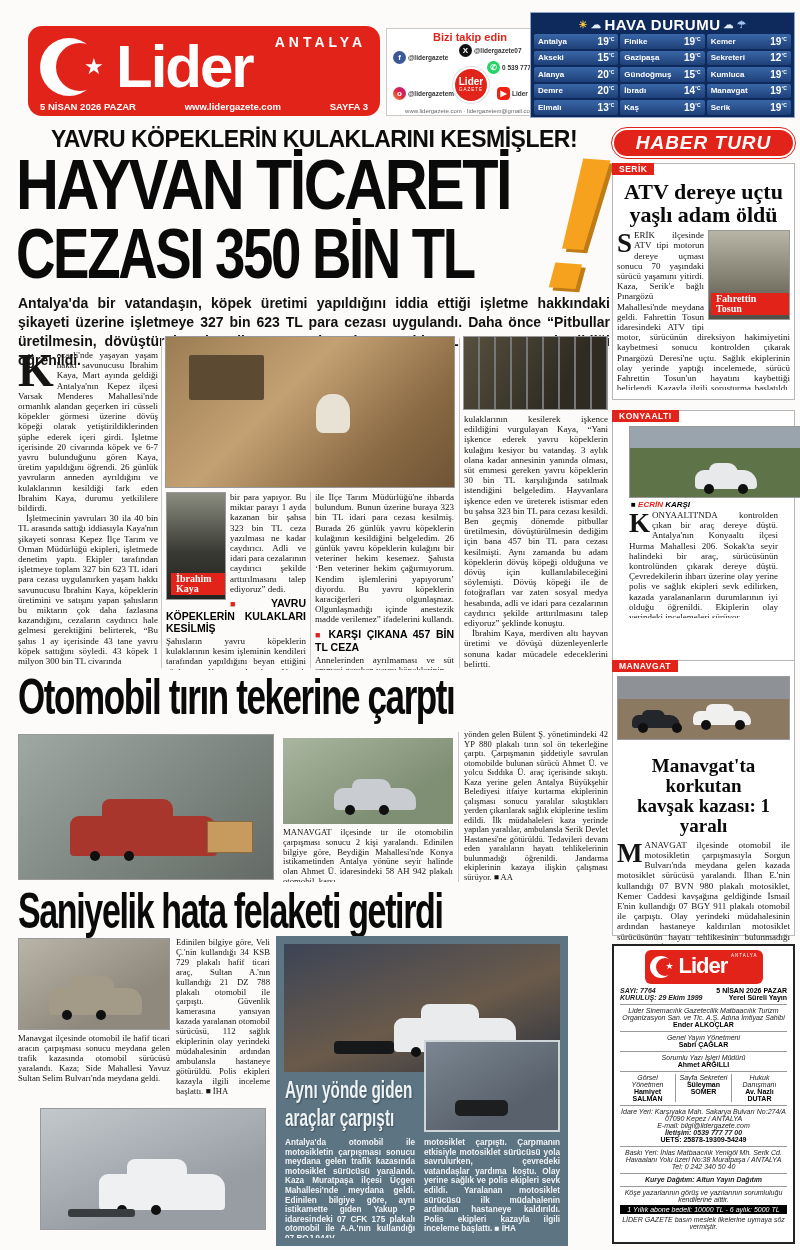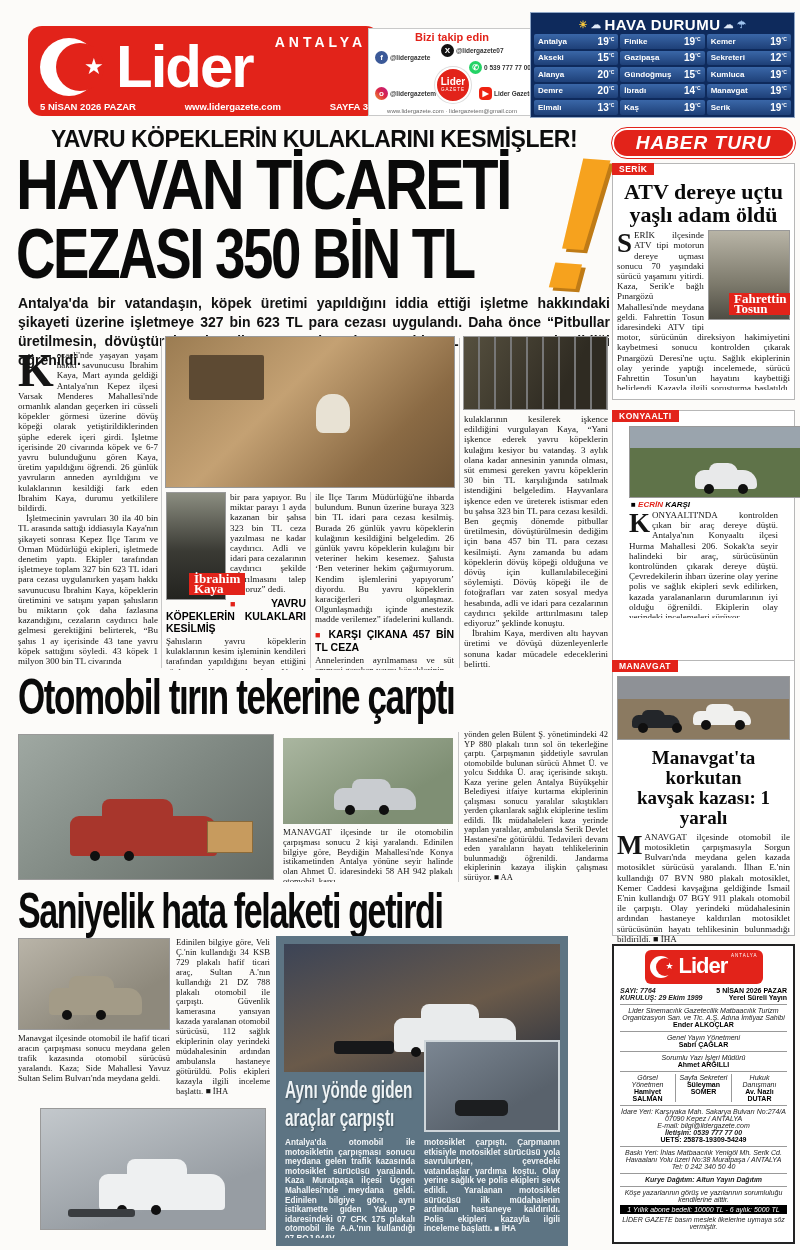--- a/index.html
+++ b/index.html
@@ -8,21 +8,21 @@
 
   
   .brandbox { position:absolute; left:28px; top:26px; width:352px; height:90px; background:#e2231a; border-radius:14px; }
   .crescent-outer { position:absolute; left:12px; top:12px; width:58px; height:58px; background:#fff; border-radius:50%; }
   .crescent-inner { position:absolute; left:28px; top:17px; width:48px; height:48px; background:#e2231a; border-radius:50%; }
   .brand-star { position:absolute; left:56px; top:28px; color:#fff; font-size:22px; }
   .brand-name { position:absolute; left:88px; top:6px; color:#fff; font-size:60px; font-weight:900; letter-spacing:-2px; font-family:"Liberation Sans",sans-serif; }
   .brand-city { position:absolute; right:14px; top:8px; color:#fff; font-size:14px; font-weight:900; letter-spacing:4px; }
   .brand-strip { position:absolute; left:0; right:0; bottom:4px; display:flex; justify-content:space-between; padding:0 12px; color:#fff; font-size:9.5px; font-weight:bold; }
 
-  .socialbox { position:absolute; left:368px; top:28px; width:168px; height:88px; background:#fff; border:1px solid #c9c9c9; }
+  .socialbox { position:absolute; left:386px; top:28px; width:168px; height:88px; background:#fff; border:1px solid #c9c9c9; }
   .social-title { text-align:center; color:#e2231a; font-size:11px; font-weight:bold; margin-top:2px; }
   .s-item { position:absolute; font-size:6.5px; color:#333; display:flex; align-items:center; gap:2px; font-weight:bold; }
   .s-ico { display:inline-flex; width:13px; height:13px; border-radius:50%; color:#fff; font-size:8px; font-weight:bold; align-items:center; justify-content:center; }
   .s-center { position:absolute; left:66px; top:38px; width:36px; height:36px; border-radius:50%; background:#e2231a; border:2px solid #fff; box-shadow:0 0 0 1px #ddd; color:#fff; text-align:center; }
   .s-center .a { font-size:10px; font-weight:900; margin-top:7px; }
   .s-center .b { font-size:4.5px; letter-spacing:1px; }
   .social-foot { position:absolute; bottom:1px; left:0; right:0; text-align:center; font-size:6px; color:#666; }
 
   .weatherbox { position:absolute; left:530px; top:12px; width:265px; height:106px; background:#0e2a5c; border:1px solid #8fa6c6; padding:2px 3px; }
   .w-head { display:flex; align-items:center; justify-content:center; gap:3px; height:19px; color:#fff; font-size:15px; font-weight:900; letter-spacing:0.5px; }
@@ -47,21 +47,21 @@
   .bodytxt p { text-indent:8px; }
   .bodytxt p.noind { text-indent:0; }
   .dc-lead::first-letter { float:left; font-size:46px; line-height:38px; padding:2px 3px 0 0; font-weight:bold; }
   .dc-sb::first-letter { float:left; font-size:27px; line-height:24px; padding:1px 2px 0 0; font-weight:bold; }
 
   .colrule { position:absolute; width:1px; background:#c8c8c8; }
   .subhead { font-size:10.5px; line-height:12px; font-weight:900; font-family:"Liberation Sans",sans-serif; margin:3px 0 2px 0; color:#000; }
   .subhead::before { content:"■ "; color:#e2231a; font-size:9px; }
 
   .ph { position:absolute; overflow:hidden; }
-  .plabel { position:absolute; left:4px; bottom:4px; background:#e2231a; color:#fff; font-size:13px; font-weight:bold; padding:1px 5px;margin-left:18px; }
+  .plabel { position:absolute; left:4px; bottom:4px; background:#e2231a; color:#fff; font-size:10px; font-weight:bold; padding:1px 5px; }
   .car { position:absolute; left:20%; bottom:16%; width:52%; height:24%; border-radius:9px 14px 4px 4px; }
   .car::before { content:""; position:absolute; left:22%; top:-42%; width:48%; height:55%; background:inherit; border-radius:8px 10px 0 0; }
   .car::after { content:""; position:absolute; bottom:-5px; left:14%; width:10px; height:10px; border-radius:50%; background:#101010; box-shadow:34px 0 0 #101010; }
 
   
   .sb-title { position:absolute; left:612px; top:128px; width:183px; height:30px; background:#e2231a; border:2px solid #fff; outline:1px solid #e2231a; border-radius:15px; color:#fff; font-size:19px; font-weight:900; font-style:italic; text-align:center; line-height:26px; letter-spacing:1px; }
   .sb-sec { position:absolute; left:612px; width:183px; border:1px solid #b7b7b7; background:#fff; }
   .tag { position:absolute; top:-1px; left:-1px; background:#e2231a; color:#fff; font-size:8.5px; font-weight:900; padding:1px 7px; letter-spacing:0.5px; }
   .sb-h { text-align:center; font-weight:900; color:#0a0a0a; line-height:1.05; }
   .byline { font-size:8px; font-weight:bold; font-style:italic; margin:2px 0 1px 2px; }
@@ -288,21 +288,21 @@
       <p class="noind dc-sb">KONYAALTI'NDA kontrolden çıkan bir araç dereye düştü. Antalya'nın Konyaaltı ilçesi Hurma Mahallesi 206. Sokak'ta seyir halindeki bir araç, sürücüsünün kontrolünden çıkarak dereye düştü. Çevredekilerin ihbarı üzerine olay yerine polis ve sağlık ekipleri sevk edilirken, kazada yaralananların durumlarının iyi olduğu öğrenildi. Ekiplerin olay yerindeki incelemeleri sürüyor.</p>
     </div>
   </div>
 
   <div class="sb-sec" style="top:660px; height:276px; padding:3px 4px;">
     <div class="tag">MANAVGAT</div>
     <div class="ph" style="position:relative; margin-top:12px; width:173px; height:64px; background:linear-gradient(180deg,#8e9196 0 35%,#8b7a61 35% 100%); border:1px solid #999;">
       <div class="car" style="background:#f0f0ee; left:44%; bottom:22%; width:34%; height:24%;"></div>
       <div class="car" style="background:#23262a; left:8%; bottom:18%; width:28%; height:20%;"></div>
     </div>
-    <div class="sb-h serif" style="font-size:19px; margin-top:8px;text-align:center;">
+    <div class="sb-h serif" style="font-size:19px; margin-top:16px;text-align:center;">
       <div>Manavgat'ta korkutan</div>
       <div>kavşak kazası: 1 yaralı</div>
     </div>
     <div class="bodytxt serif" style="margin-top:4px; height:158px;">
       <p class="noind dc-sb">MANAVGAT ilçesinde otomobil ile motosikletin çarpışmasıyla Sorgun Bulvarı'nda meydana gelen kazada motosiklet sürücüsü yaralandı. İlhan E.'nin kullandığı 07 BVN 980 plakalı motosiklet, Kemer Caddesi kavşağına geldiğinde İsmail E'nin kullandığı 07 BGY 911 plakalı otomobil ile çarpıştı. Olay yerindeki müdahalesinin ardından hastaneye kaldırılan motosiklet sürücüsünün hayatı tehlikesinin bulunmadığı bildirildi. ■ İHA</p>
     </div>
   </div>
 
   <div class="bigh" style="top:672px; transform:scaleX(0.70);">Otomobil tırın tekerine çarptı</div>
 

